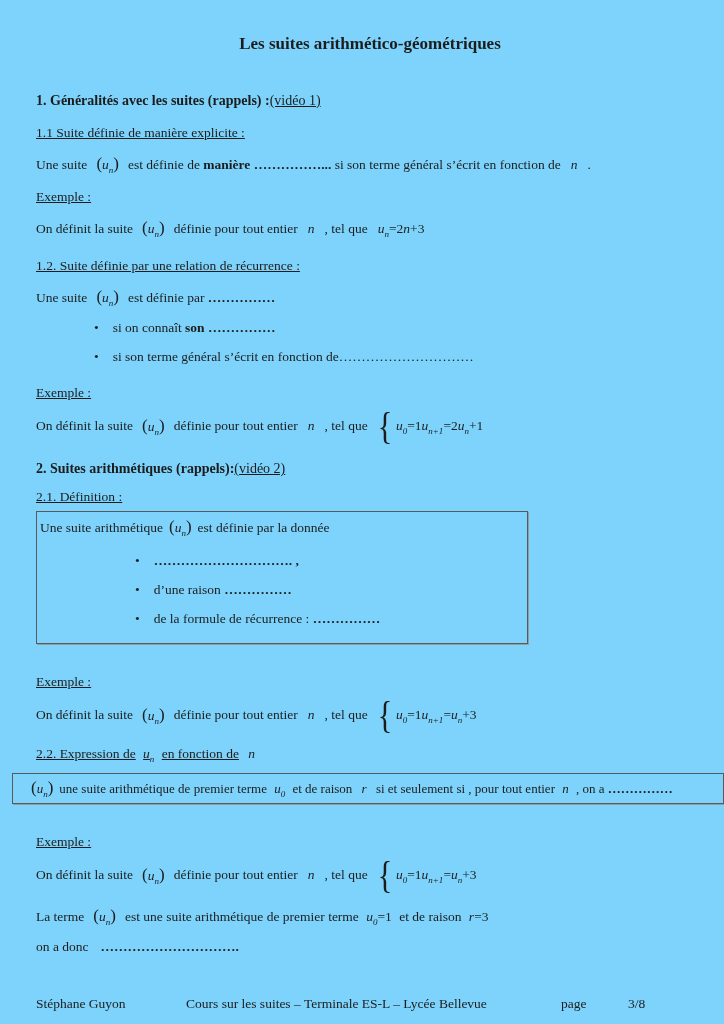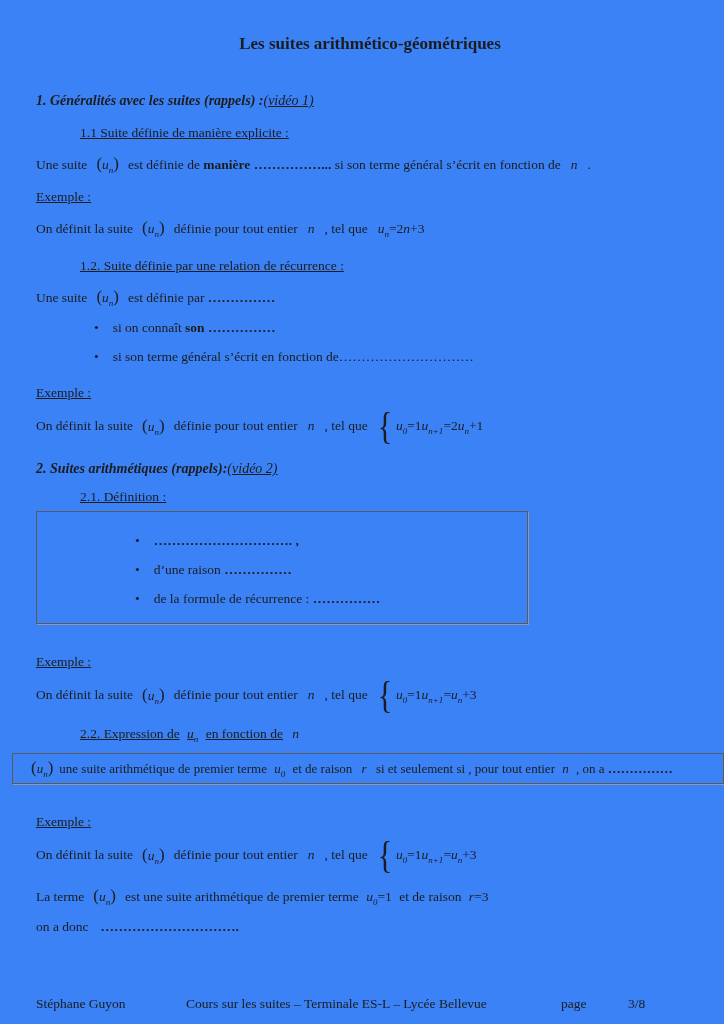--- a/index.html
+++ b/index.html
@@ -1,23 +1,23 @@
 <!DOCTYPE html>
 <html><head>
 <meta charset="utf-8">
 <style>
   html,body{margin:0;padding:0;background:#e8e8e8;}
   .page{
-    width:724px;height:1024px;background:#3b82f6;margin:0 auto;position:relative;
+    width:724px;height:1024px;background:#7dd3fc;margin:0 auto;position:relative;
     font-family:"Liberation Serif","DejaVu Serif",serif;color:#1c1c1c;overflow:hidden;
   }
   .content{padding:34px 20px 0 36px;font-size:13.5px;}
   .title{text-align:center;font-weight:bold;font-size:17px;margin:0 0 0 0;}
-  .h-main{font-weight:bold;font-size:14px;margin-top:39px;font-style:italic;}
-  .h-sub{font-size:13.5px;margin-top:16px;margin-left:44px;}
+  .h-main{font-weight:bold;font-size:14px;margin-top:39px;}
+  .h-sub{font-size:13.5px;margin-top:16px;}
   .u{text-decoration:underline;}
   .link{text-decoration:underline;font-weight:normal;cursor:pointer;}
   .b{font-weight:bold;}
   .mi{font-style:italic;}
   sub{font-size:9px;font-style:italic;line-height:0;}
   .line{margin-top:13px;}
   .seq{display:inline-block;margin:0 9px;white-space:nowrap;}
   .seq .pa{font-size:17px;font-weight:300;}
   .tok-n{margin:0 10px;}
   .math{margin-left:10px;white-space:nowrap;}
@@ -95,20 +95,23 @@
           </span>
         </span>
     </div>
 
 
     <div class="h-main" style="margin-top:18px;"><span>2. Suites arithmétiques  (rappels):</span><span class="link">(vidéo 2)</span></div>
 
     <div class="h-sub" style="margin-top:12px;"><span class="u">2.1. Définition :</span></div>
 
     <div class="defbox">
+      <div>
+        <span>Une suite arithmétique</span><span class="seq" style="margin:0 6px;"><span class="pa">(</span><span class="mi">u</span><sub>n</sub><span class="pa">)</span></span><span>est définie par la donnée</span>
+      </div>
       <div class="bullet-row" style="margin-top:16px;">
           <span class="bu">•</span>
           <span class="b">…………………………. ,</span>
         </div>
       <div class="bullet-row">
           <span class="bu">•</span>
           <span><span>d’une raison</span> <span class="b">……………</span></span>
         </div>
       <div class="bullet-row">
           <span class="bu">•</span>

